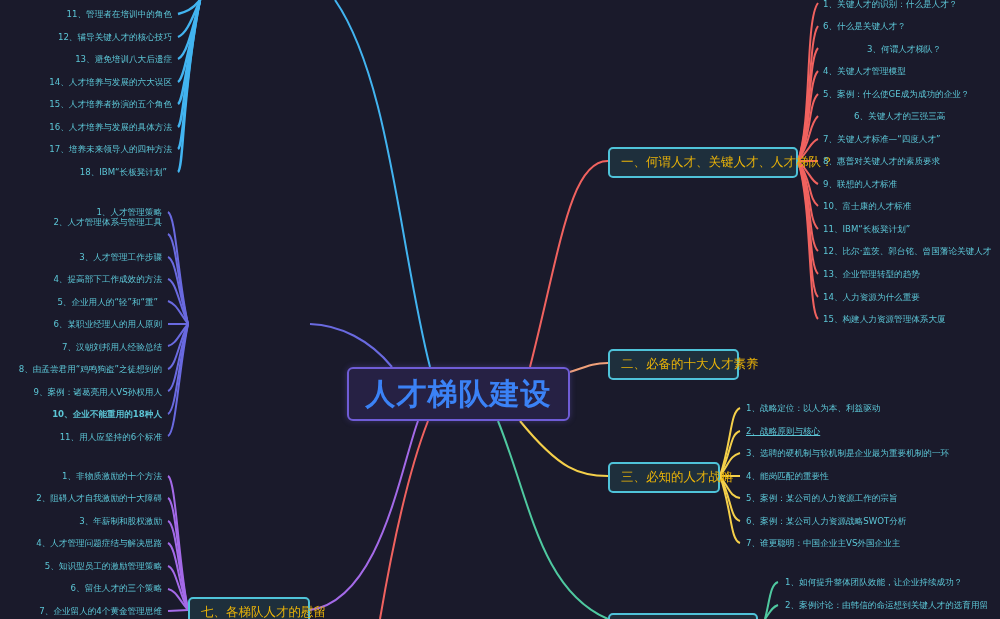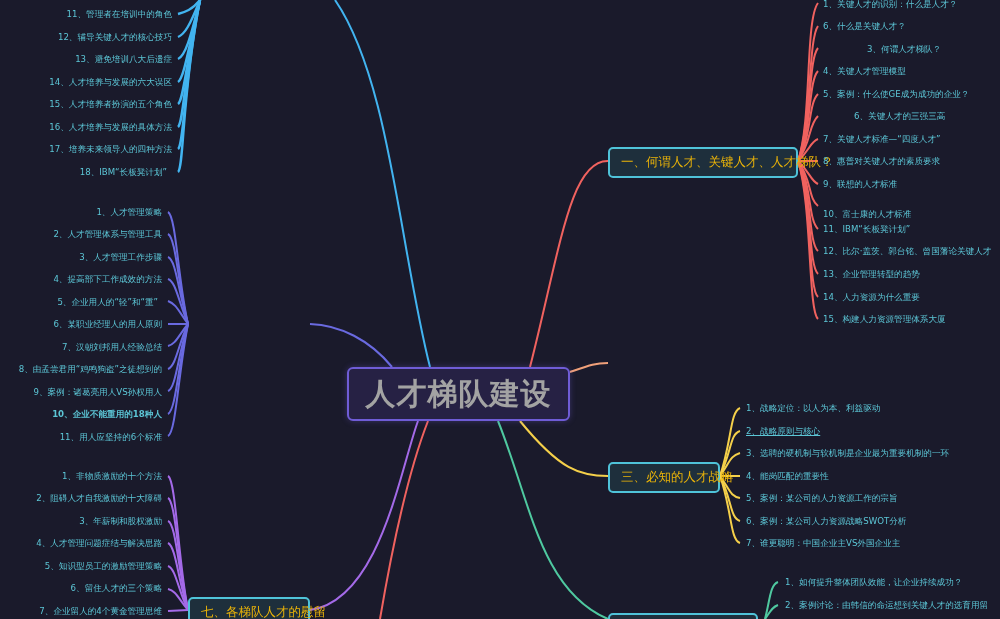--- a/index.html
+++ b/index.html
@@ -6,21 +6,21 @@
   body {
     width: 1000px; height: 619px; overflow: hidden; position: relative;
     background: #1a1a2b;
     font-family: "DejaVu Sans", "Liberation Sans", sans-serif;
   }
   #canvas { position: absolute; left: 0; top: 0; width: 1000px; height: 619px; }
   svg.links { position: absolute; left: 0; top: 0; width: 1000px; height: 619px; }
   .root {
     position: absolute; left: 347px; top: 367px; width: 223px; height: 54px;
     background: #262144; border: 2px solid #6f5cd6; border-radius: 6px;
-    box-sizing: border-box; color: #a3a3a3; font-weight: bold; font-size: 30px;
+    box-sizing: border-box; color: #3b82f6; font-weight: bold; font-size: 30px;
     display: flex; align-items: center; justify-content: center; letter-spacing: 1px;
     box-shadow: 0 0 6px rgba(111,92,214,0.35);
   }
   .topic {
     position: absolute; height: 31px; box-sizing: border-box;
     background: #1e2f3c; border: 2px solid #4fc3d9; border-radius: 5px;
     color: #eab308; font-size: 12.5px; display: flex; align-items: center;
     padding: 0 11px; white-space: nowrap;
   }
   .leaf {
@@ -124,28 +124,31 @@
   <div>
     <div class="leaf right" style="left:823px; top:-2px;">1、关键人才的识别：什么是人才？</div>
     <div class="leaf right" style="left:823px; top:20px;">6、什么是关键人才？</div>
     <div class="leaf right" style="left:823px; top:43px;margin-left:44px;">3、何谓人才梯队？</div>
     <div class="leaf right" style="left:823px; top:65px;">4、关键人才管理模型</div>
     <div class="leaf right" style="left:823px; top:88px;">5、案例：什么使GE成为成功的企业？</div>
     <div class="leaf right" style="left:823px; top:110px;margin-left:31px;">6、关键人才的三强三高</div>
     <div class="leaf right" style="left:823px; top:133px;">7、关键人才标准—“四度人才”</div>
     <div class="leaf right" style="left:823px; top:155px;">8、惠普对关键人才的素质要求</div>
     <div class="leaf right" style="left:823px; top:178px;">9、联想的人才标准</div>
-    <div class="leaf right" style="left:823px; top:208px;">10、富士康的人才标准</div>
+    <div class="leaf right" style="left:823px; top:200px;">10、富士康的人才标准</div>
     <div class="leaf right" style="left:823px; top:223px;">11、IBM“长板凳计划”</div>
     <div class="leaf right" style="left:823px; top:245px;">12、比尔·盖茨、郭台铭、曾国藩论关键人才</div>
     <div class="leaf right" style="left:823px; top:268px;">13、企业管理转型的趋势</div>
     <div class="leaf right" style="left:823px; top:291px;">14、人力资源为什么重要</div>
     <div class="leaf right" style="left:823px; top:313px;">15、构建人力资源管理体系大厦</div>
   </div>
 
+  <div class="topic" style="left:608px; top:349px; width:131px;">
+    <span>二、必备的十大人才素养</span>
+  </div>
 
   <div class="topic" style="left:608px; top:462px; width:112px;">
     <span>三、必知的人才战略</span>
   </div>
   <div>
     <div class="leaf right" style="left:746px; top:402px;">1、战略定位：以人为本、利益驱动</div>
     <div class="leaf right" style="left:746px; top:425px;text-decoration:underline;">2、战略原则与核心</div>
     <div class="leaf right" style="left:746px; top:447px;">3、选聘的硬机制与软机制是企业最为重要机制的一环</div>
     <div class="leaf right" style="left:746px; top:470px;">4、能岗匹配的重要性</div>
     <div class="leaf right" style="left:746px; top:492px;">5、案例：某公司的人力资源工作的宗旨</div>
@@ -167,21 +170,21 @@
     <div class="leaf left" style="right:828px; top:53px;">13、避免培训八大后遗症</div>
     <div class="leaf left" style="right:828px; top:76px;">14、人才培养与发展的六大误区</div>
     <div class="leaf left" style="right:828px; top:98px;">15、人才培养者扮演的五个角色</div>
     <div class="leaf left" style="right:828px; top:121px;">16、人才培养与发展的具体方法</div>
     <div class="leaf left" style="right:828px; top:143px;">17、培养未来领导人的四种方法</div>
     <div class="leaf left" style="right:833px; top:166px;">18、IBM“长板凳计划”</div>
   </div>
 
   <div>
     <div class="leaf left" style="right:838px; top:206px;">1、人才管理策略</div>
-    <div class="leaf left" style="right:838px; top:228px;">2、人才管理体系与管理工具</div>
+    <div class="leaf left" style="right:838px; top:216px;">2、人才管理体系与管理工具</div>
     <div class="leaf left" style="right:838px; top:251px;margin-left:48px;">3、人才管理工作步骤</div>
     <div class="leaf left" style="right:838px; top:273px;">4、提高部下工作成效的方法</div>
     <div class="leaf left" style="right:842px; top:296px;">5、企业用人的“轻”和“重”</div>
     <div class="leaf left" style="right:838px; top:318px;">6、某职业经理人的用人原则</div>
     <div class="leaf left" style="right:838px; top:341px;">7、汉朝刘邦用人经验总结</div>
     <div class="leaf left" style="right:838px; top:363px;">8、由孟尝君用“鸡鸣狗盗”之徒想到的</div>
     <div class="leaf left" style="right:838px; top:386px;padding-left:25px;">9、案例：诸葛亮用人VS孙权用人</div>
     <div class="leaf left" style="right:838px; top:408px;font-weight:bold;">10、企业不能重用的18种人</div>
     <div class="leaf left" style="right:838px; top:431px;">11、用人应坚持的6个标准</div>
   </div>

